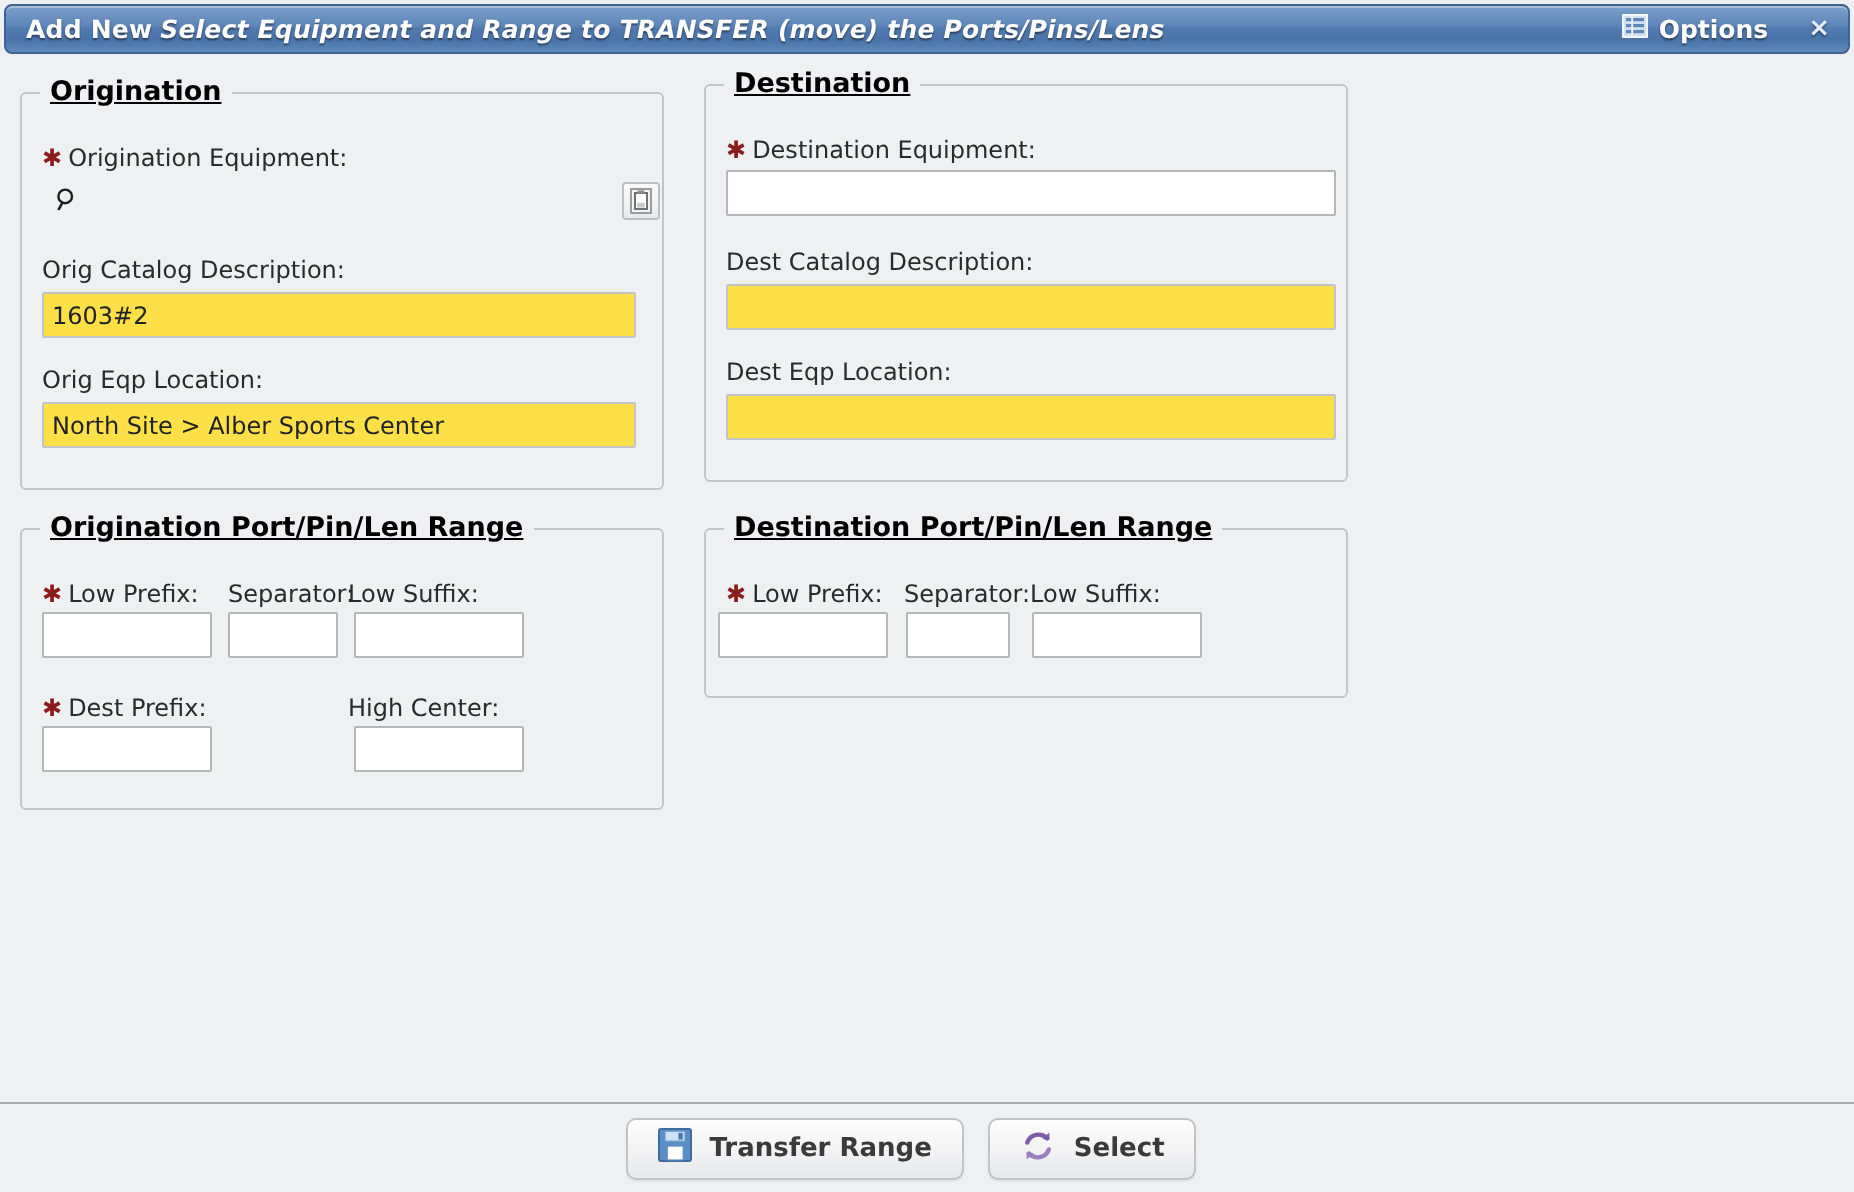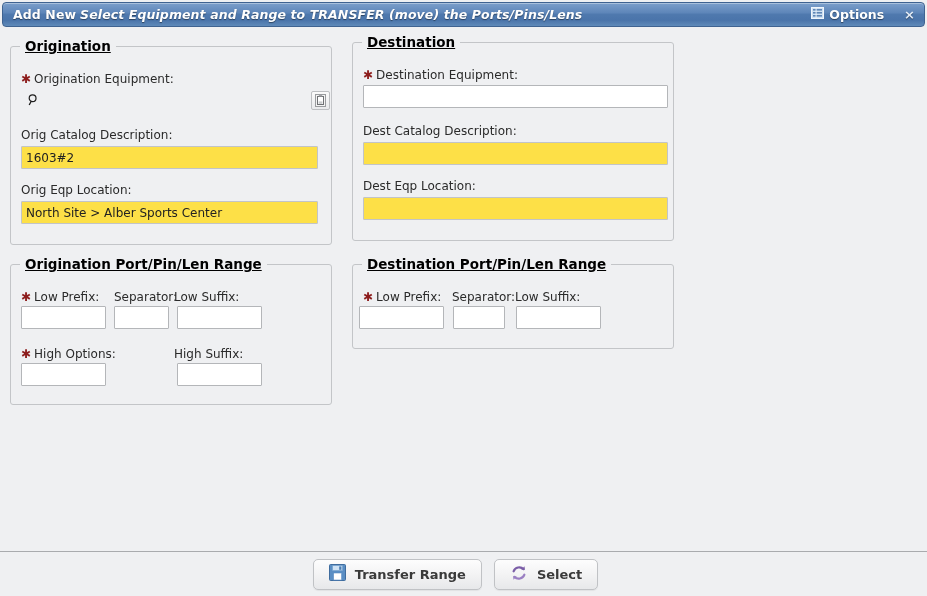--- a/index.html
+++ b/index.html
@@ -282,24 +282,24 @@
   </div>
   <div class="field-label" style="left:163px; top:25px;">
     <span>Low Suffix:</span>
   </div>
 
   <input class="txt" type="text" style="left: 10px; top: 41px; width: 85px;" value="">
   <input class="txt" type="text" style="left: 103px; top: 41px; width: 55px;" value="">
   <input class="txt" type="text" style="left: 166px; top: 41px; width: 85px;" value="">
 
   <div class="field-label" style="left:10px; top:82px;">
-    <span class="req">✱</span><span>High Options:</span>
+    <span class="req">✱</span><span>Dest Prefix:</span>
   </div>
   <div class="field-label" style="left:163px; top:82px;">
-    <span>High Suffix:</span>
+    <span>High Center:</span>
   </div>
   <input class="txt" type="text" style="left: 10px; top: 98px; width: 85px;" value="">
   <input class="txt" type="text" style="left: 166px; top: 98px; width: 85px;" value="">
 </div>
 
 <div class="panel" style="left:352px; top:264px; width:322px; height:85px;">
   <div class="panel-legend">Destination Port/Pin/Len Range</div>
 
   <div class="field-label" style="left:10px; top:25px;">
     <span class="req">✱</span><span>Low Prefix:</span>

